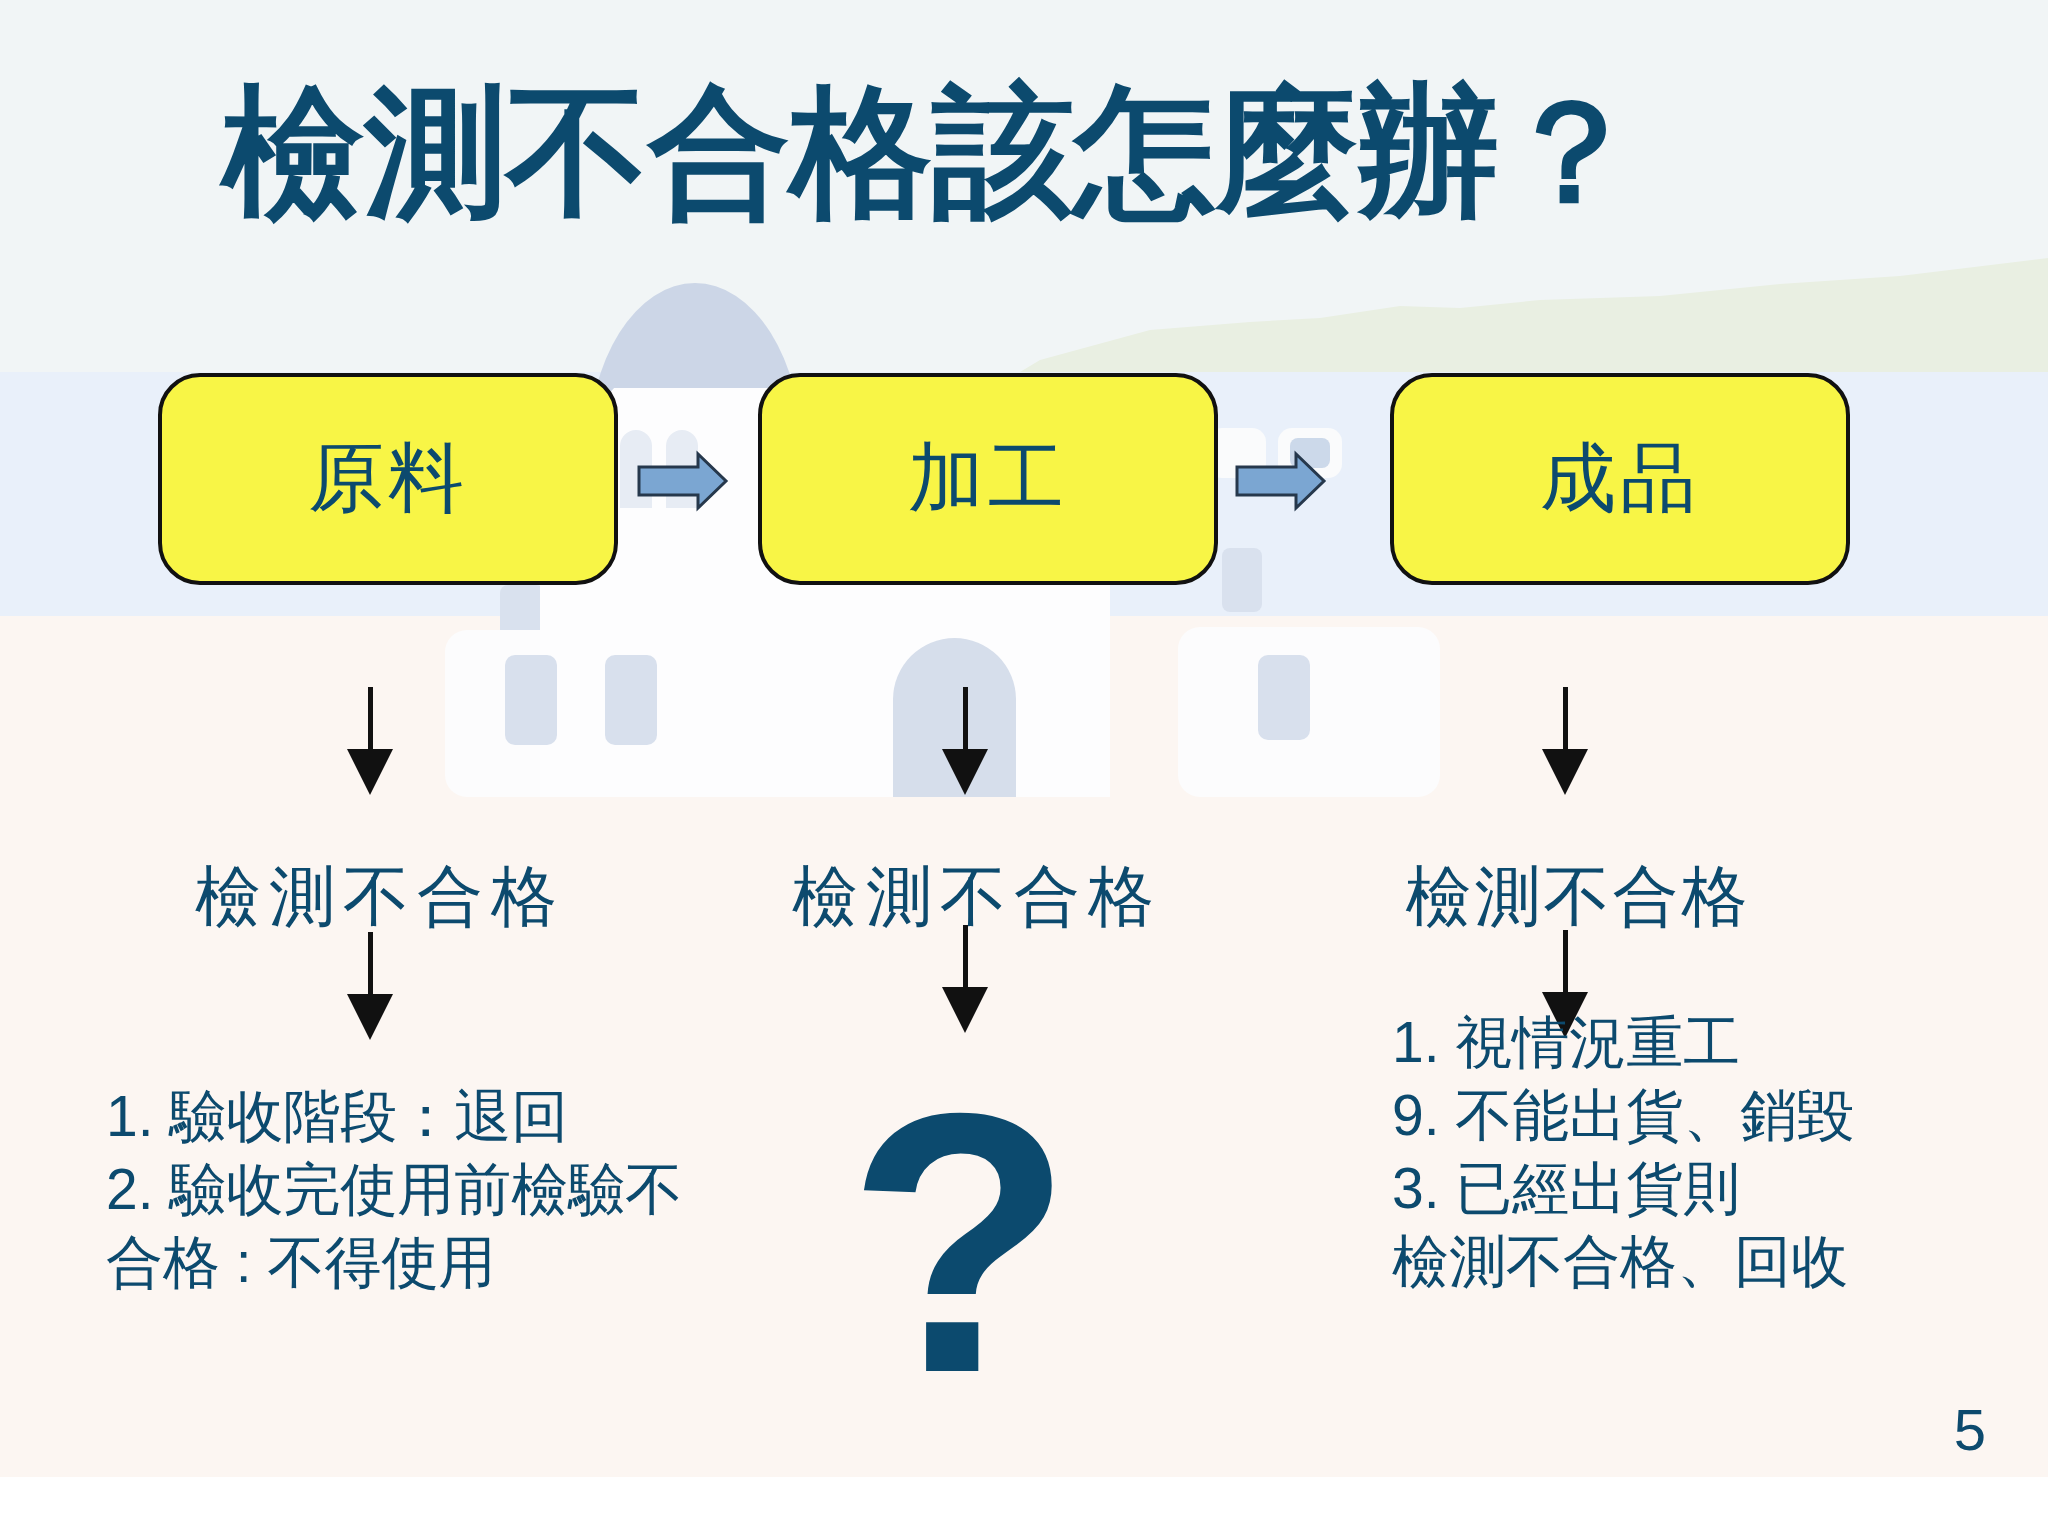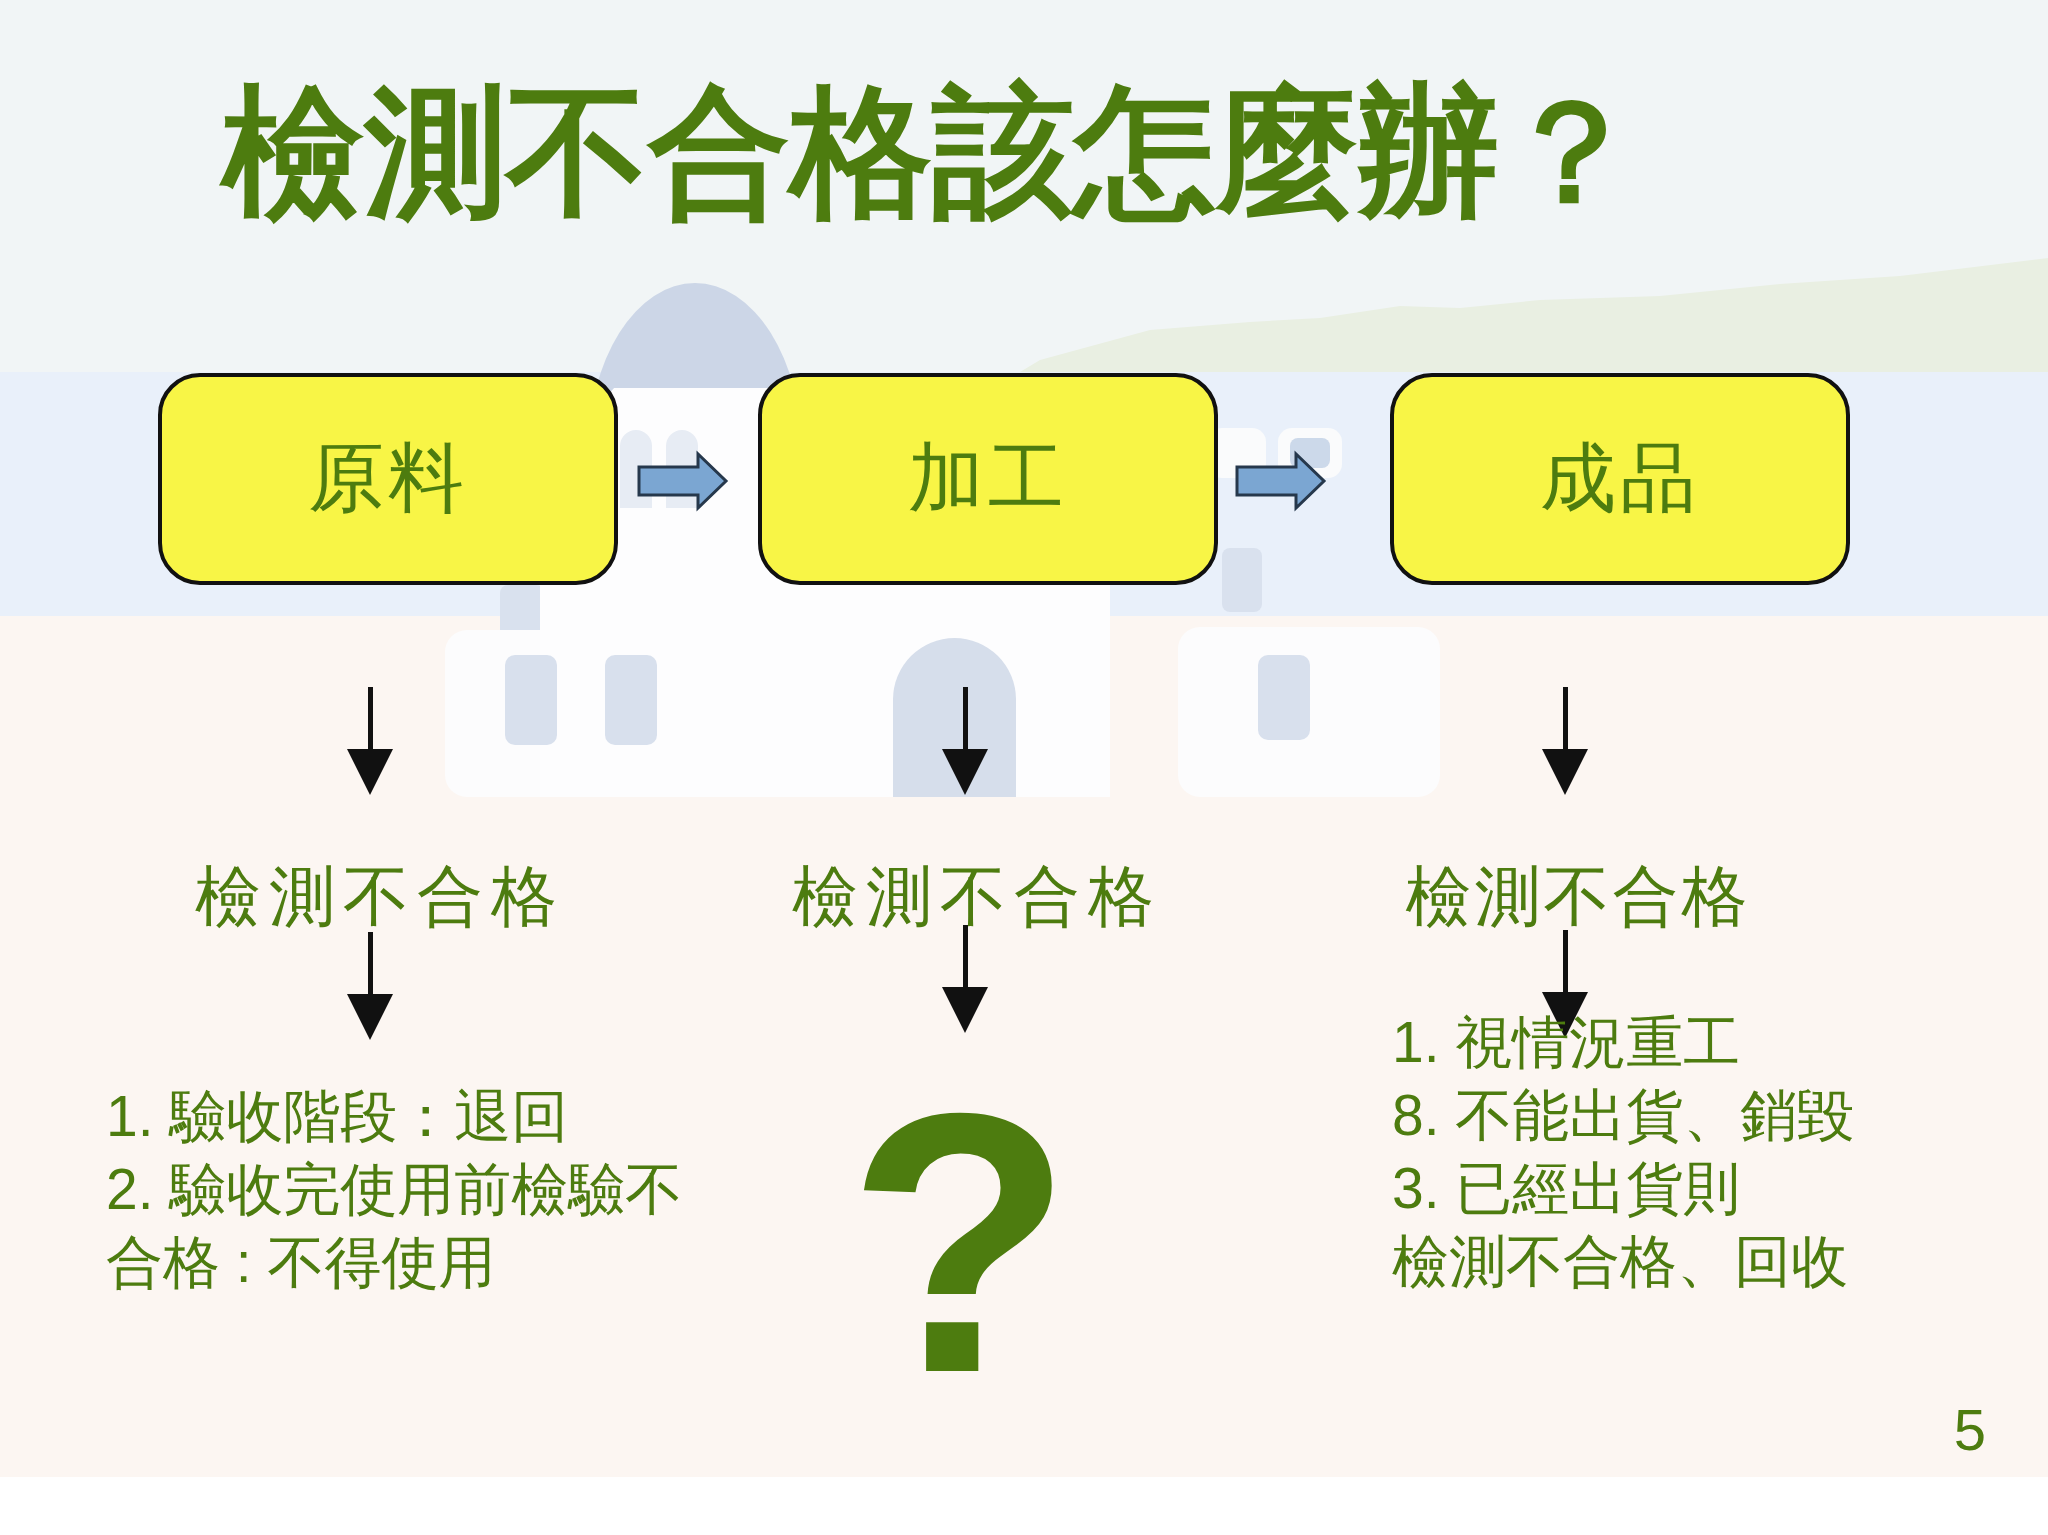--- a/index.html
+++ b/index.html
@@ -1,18 +1,18 @@
 <!DOCTYPE html>
 <html><head>
 <meta charset="utf-8">
 <style>
   html,body{margin:0;padding:0;background:#ffffff;}
   #slide{
     position:relative; width:2048px; height:1535px; overflow:hidden;
-    font-family:"Liberation Sans", sans-serif; color:#4d7c0f;
+    font-family:"Liberation Sans", sans-serif; color:#0c4a6e;
   }
   
   .band{position:absolute;left:0;width:2048px;}
   .band.sky   {top:0;    height:372px; background:#f1f5f6;}
   .band.sea   {top:372px; height:244px; background:#e9f0fa;}
   .band.ground{top:616px; height:861px; background:#fcf6f2;}
   .band.footer{top:1477px;height:58px;  background:#ffffff;}
   .hills{position:absolute; top:250px; left:1020px; width:1028px; height:122px;}
   
   .bpart{position:absolute;}
@@ -134,20 +134,20 @@
   <div class="outcome" style="left:106px;top:1080px;">
     <div>1. 驗收階段：退回</div>
     <div>2. 驗收完使用前檢驗不</div>
     <div>合格 : 不得使用</div>
   </div>
 
   <div class="qmark">?</div>
 
   <div class="outcome" style="left:1392px;top:1006px;">
     <div>1. 視情況重工</div>
-    <div>8. 不能出貨、銷毀</div>
+    <div>9. 不能出貨、銷毀</div>
     <div>3. 已經出貨則</div>
     <div>檢測不合格、回收</div>
   </div>
 
   <div class="pagenum">5</div>
 
 </div>
 
 </body></html>

